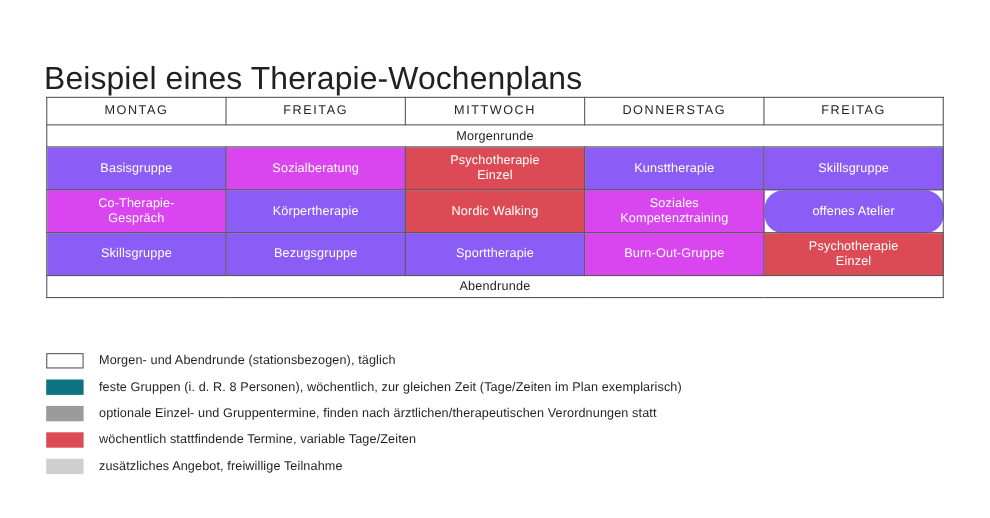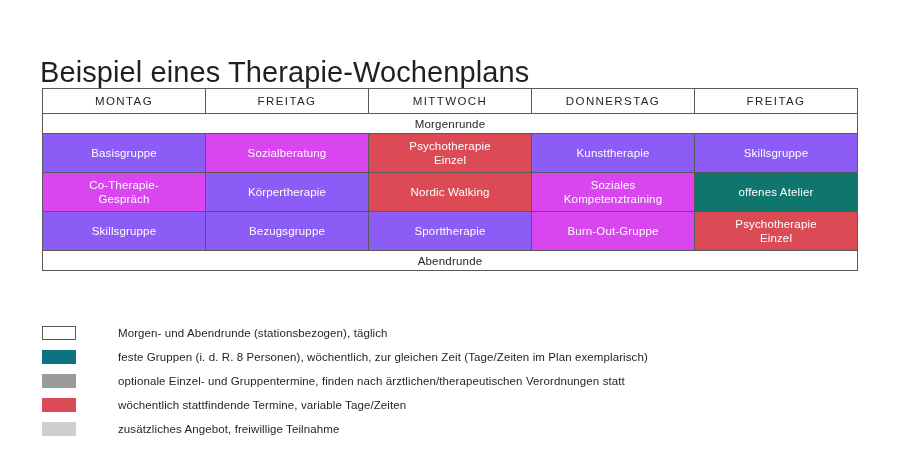--- a/index.html
+++ b/index.html
@@ -79,34 +79,33 @@
     line-height: 14px;
     letter-spacing: 0.15px;
     color: #ffffff;
     padding: 2px 3px;
   }
 
   
   .cat-teal   { background: #8b5cf6; }
   .cat-red    { background: #dc4b55; }
   .cat-gray   { background: #d946ef; }
-  .cat-lgray  { background: #0f766e; }
+  .cat-lgray  { background: #8b5cf6; border-radius: 17px; }
 
   
   #legend {
     position: absolute;
     left: 42px;
     top: 316px;
     width: 830px;
   }
   .legend-row {
     display: flex;
-    align-items: flex-end;
+    align-items: center;
     height: 24px;
-    gap: 28px;
   }
   .legend-swatch {
     width: 34px;
     height: 14px;
     flex: 0 0 34px;
     box-sizing: border-box;
   }
   .legend-swatch.sw-white {
     background: #ffffff;
     border: 1px solid #58595b;

